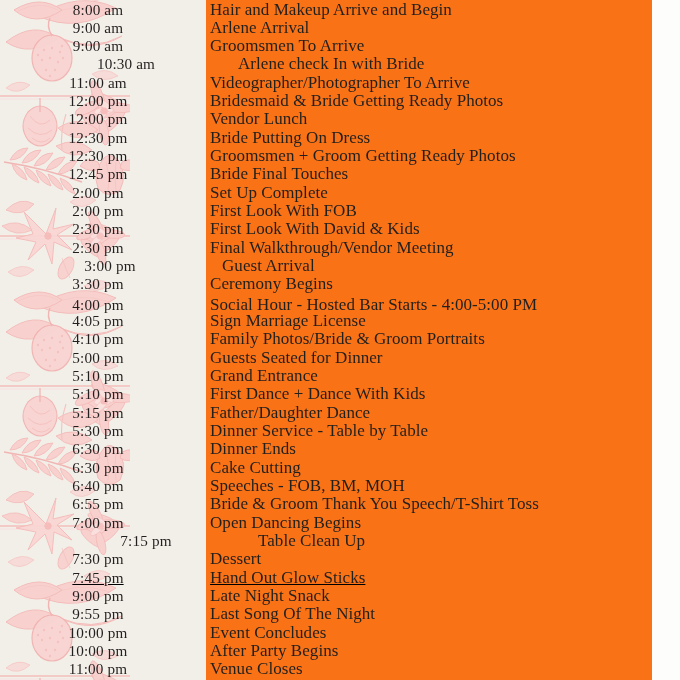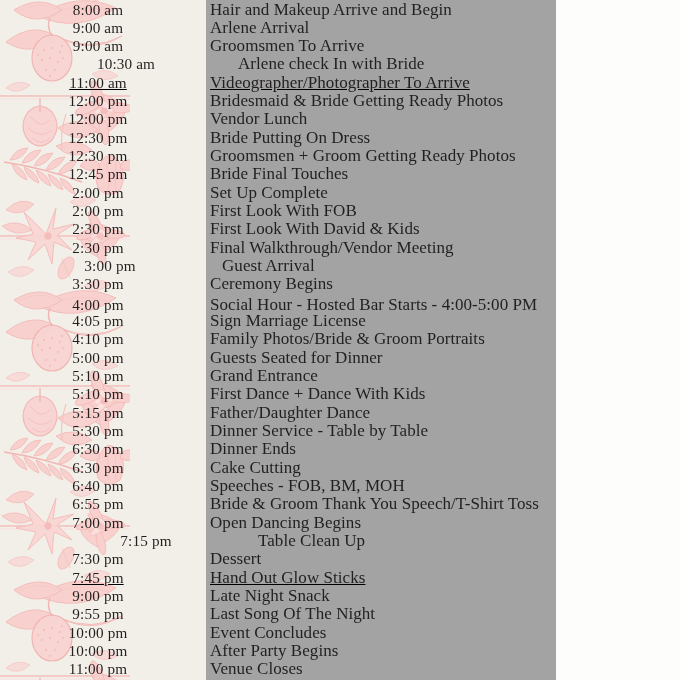--- a/index.html
+++ b/index.html
@@ -10,23 +10,23 @@
   body {
     width: 680px;
     height: 680px;
     overflow: hidden;
     background: #fdfdfc;
     font-family: "Liberation Serif", "DejaVu Serif", serif;
   }
 
   #page {
     position: relative;
-    width: 556px;
-    height: 680px;
-    background: #a3a3a3;
+    width: 652px;
+    height: 680px;
+    background: #f97316;
   }
 
   
   #cream-band {
     position: absolute;
     left: 0;
     top: 0;
     width: 206px;
     height: 680px;
     background: #f2efe9;
@@ -248,21 +248,21 @@
         <div class="event">Arlene Arrival</div>
       </div>
       <div class="row" style="top: 37.16px;">
         <div class="time">9:00 am</div>
         <div class="event">Groomsmen To Arrive</div>
       </div>
       <div class="row" style="top: 55.49px; margin-left: 28px;">
         <div class="time">10:30 am</div>
         <div class="event">Arlene check In with Bride</div>
       </div>
-      <div class="row" style="top: 73.82px; text-decoration: underline;">
+      <div class="row" style="top: 73.82px;">
         <div class="time">11:00 am</div>
         <div class="event">Videographer/Photographer To Arrive</div>
       </div>
       <div class="row" style="top: 92.15px;">
         <div class="time">12:00 pm</div>
         <div class="event">Bridesmaid &amp; Bride Getting Ready Photos</div>
       </div>
       <div class="row" style="top: 110.48px;">
         <div class="time">12:00 pm</div>
         <div class="event">Vendor Lunch</div>

